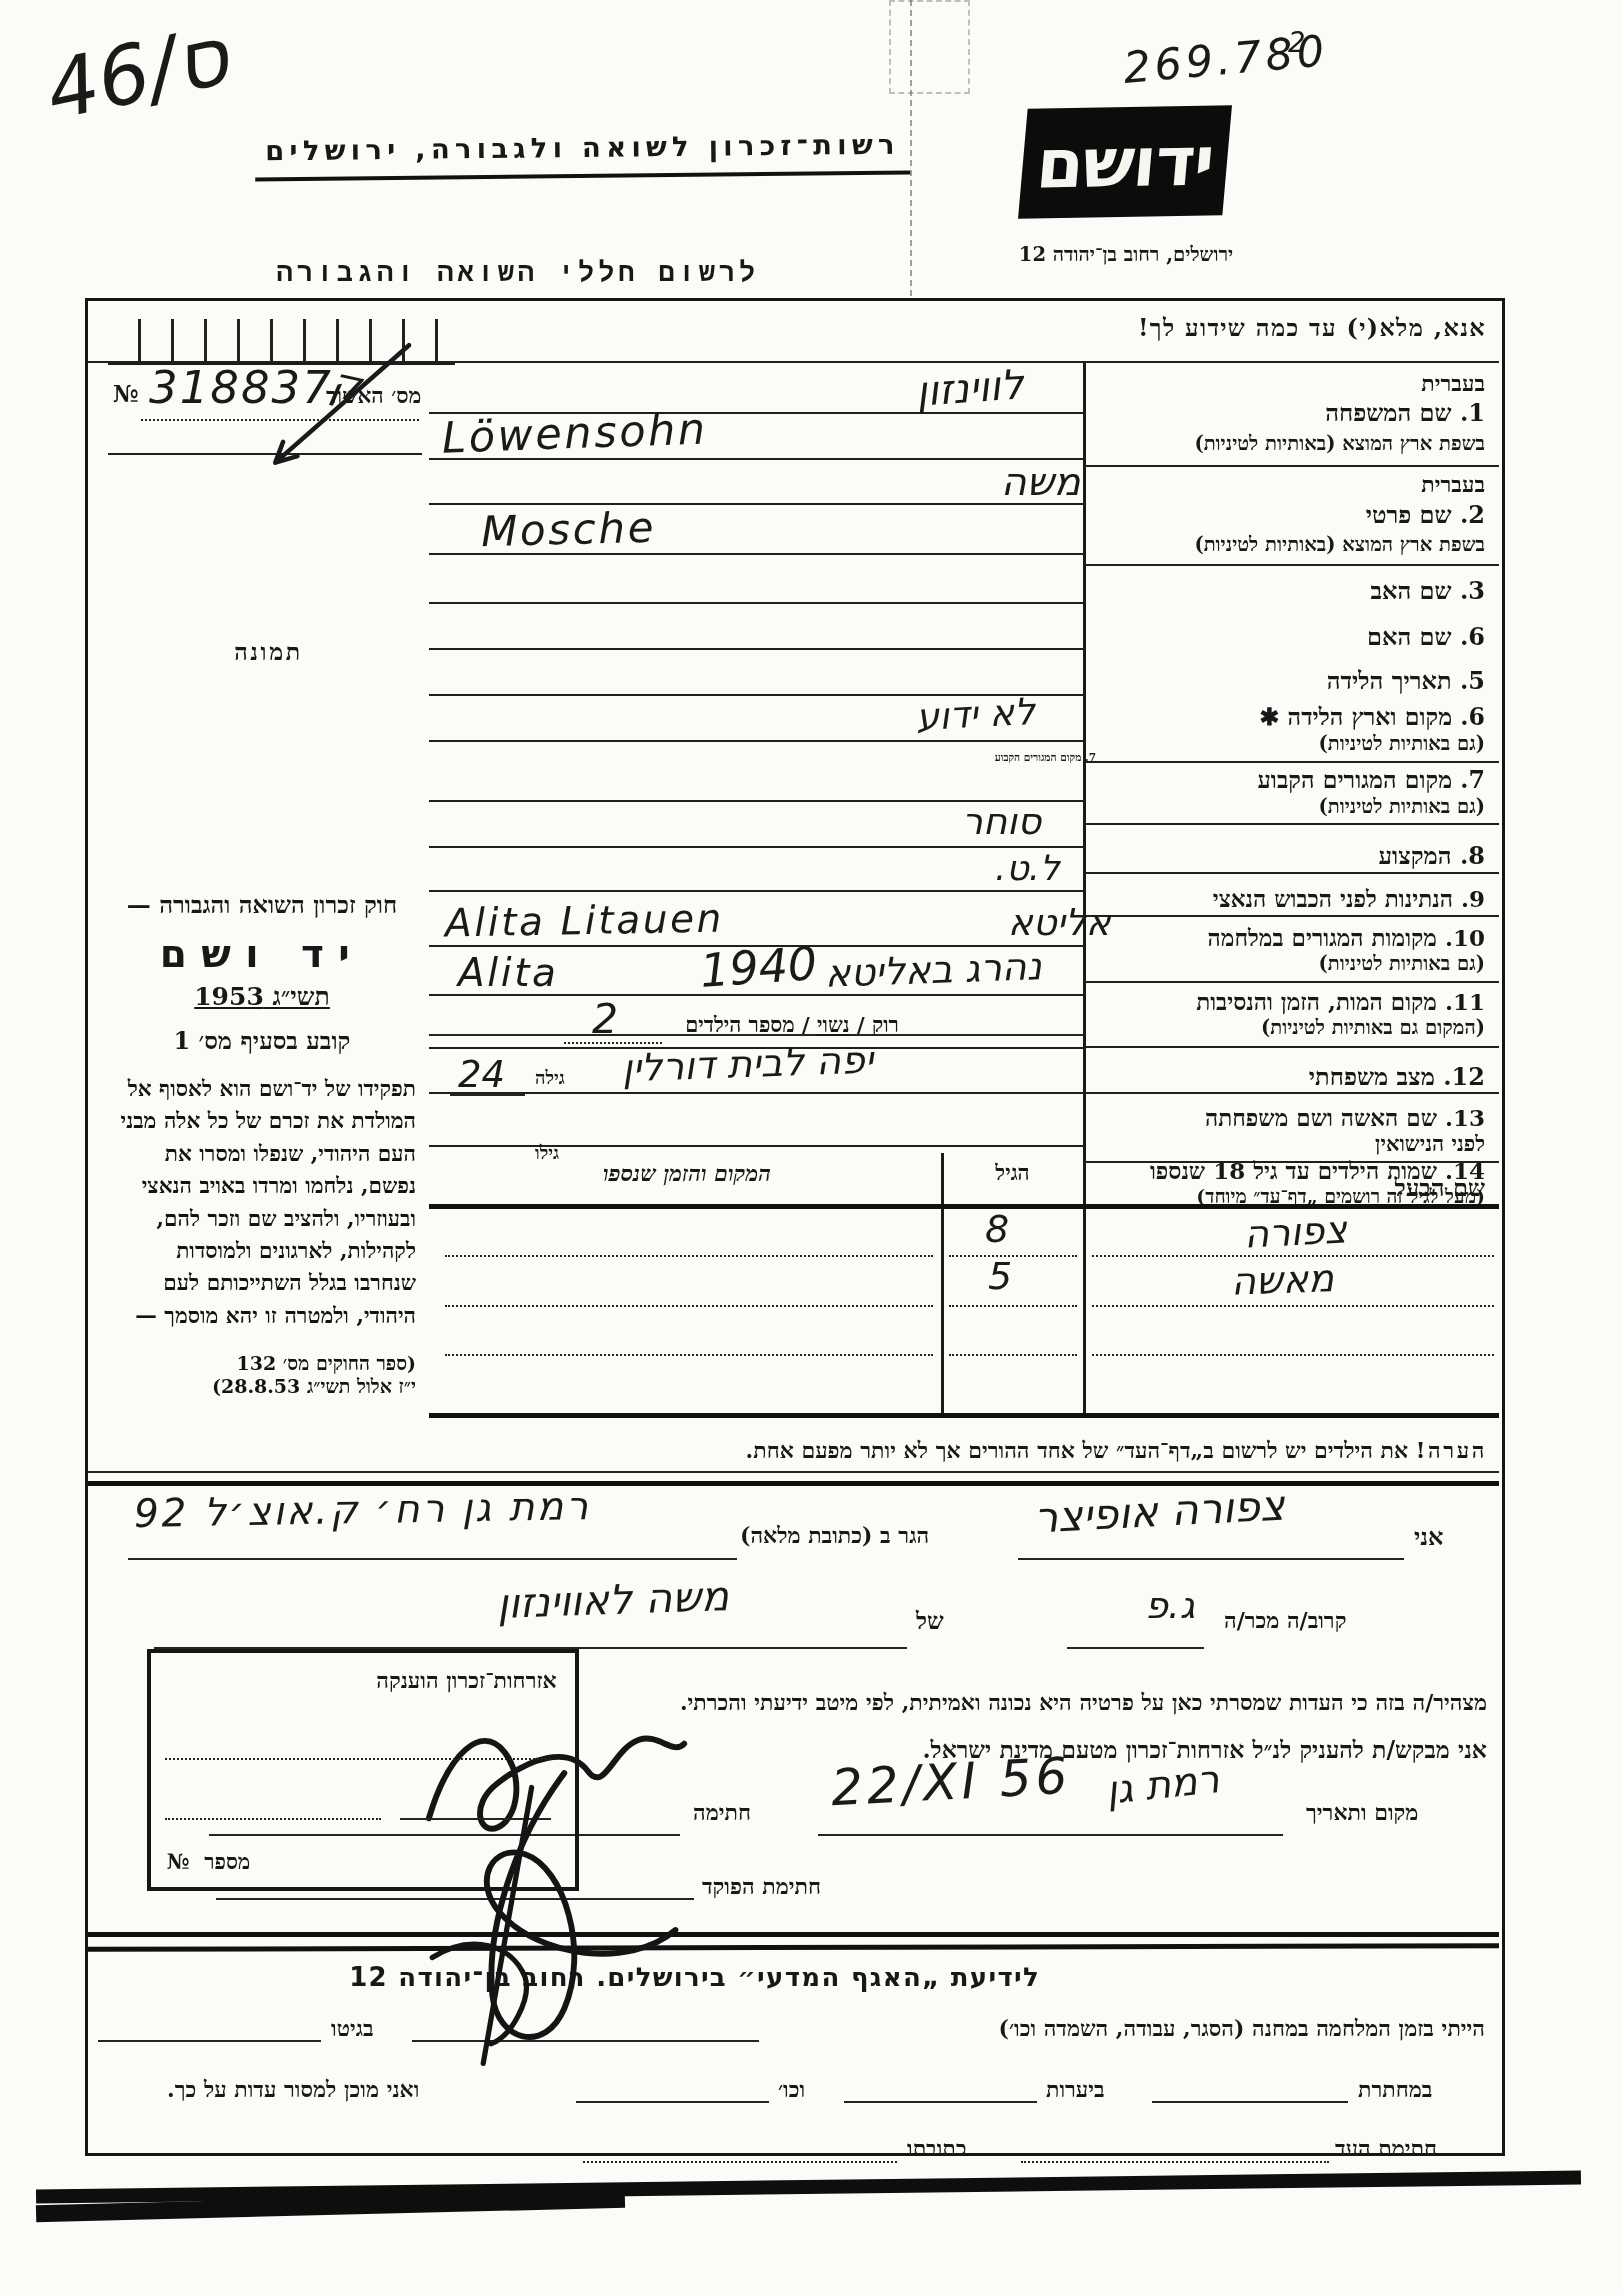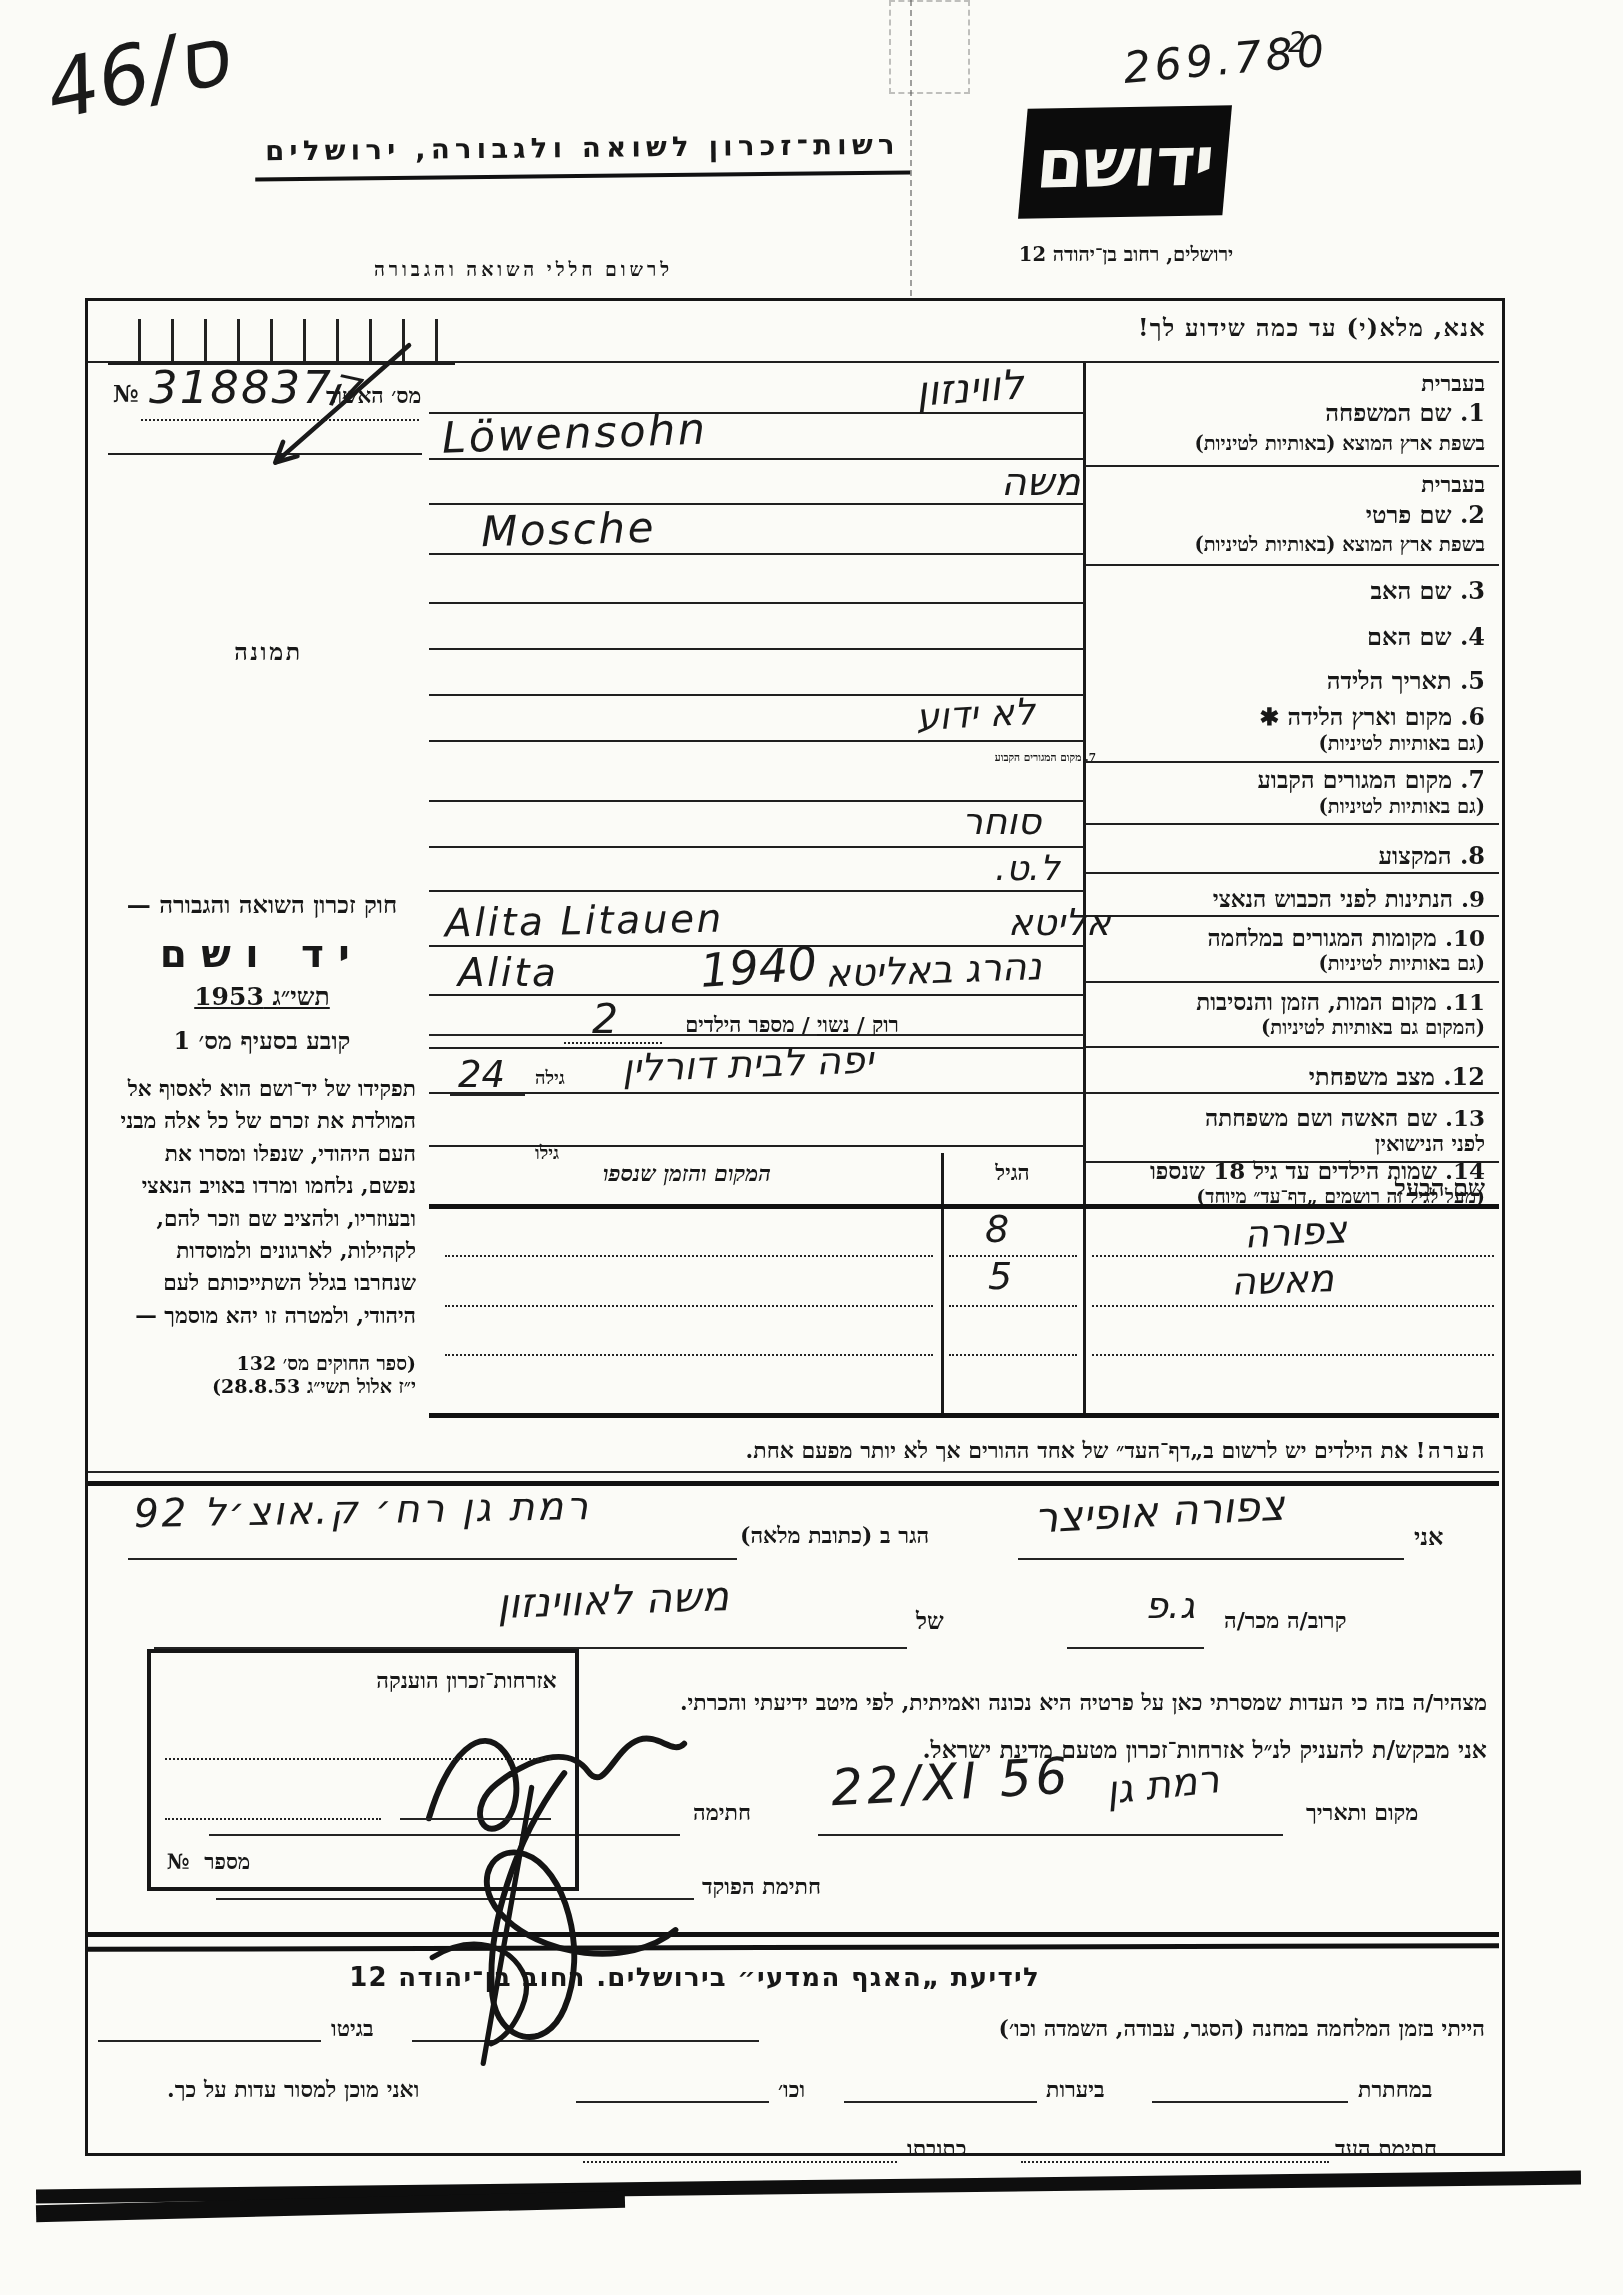--- a/index.html
+++ b/index.html
@@ -24,21 +24,21 @@
 <div class="sheet">
 
   <div class="p" style="left:910px;top:0;height:296px;border-left:2px dashed #555;opacity:.55;"></div>
   <div class="p" style="left:889px;top:0;width:77px;height:90px;border:2px dashed #666;opacity:.4;"></div>
 
   <div class="p hw" style="left:46px;top:26px;font-size:81px;transform:rotate(-12deg);">46/ס</div>
 
   <div class="p lbl ctr" style="left:255px;top:131px;width:655px;font-family:'DejaVu Sans',sans-serif;font-size:27.5px;letter-spacing:5.2px;border-bottom:4.6px solid #111;padding-bottom:10.5px;transform:rotate(-0.6deg);">רשות־זכרון לשואה ולגבורה, ירושלים</div>
 
 
-  <div class="p lbl ctr" style="left:288px;top:259px;width:471px;font-family:Liberation Serif, serif;font-size:19px;letter-spacing:3.9px;">לרשום חללי השואה והגבורה</div>
+  <div class="p lbl ctr" style="left:288px;top:259px;width:471px;font-family:Liberation Mono, monospace;font-size:27px;letter-spacing:3.9px;">לרשום חללי השואה והגבורה</div>
 
   <div class="p hw" style="left:1123px;top:34px;font-size:43px;letter-spacing:3.9px;transform:rotate(-5deg);">269.780</div>
   <div class="p hw" style="left:1288px;top:26px;font-size:27.5px;">2</div>
 
   <div class="p" style="left:1023px;top:107px;width:204px;height:110px;background:#0c0c0c;transform:skewX(-6deg) rotate(-1deg);display:flex;align-items:center;justify-content:center;">
     <span style="color:#f6f6f0;font-family:'DejaVu Sans',sans-serif;font-weight:700;font-size:68px;letter-spacing:-1.3px;direction:rtl;">ידושם</span>
   </div>
   <div class="p lbl ctr" style="left:995px;top:243px;width:262px;font-size:19.6px;">ירושלים, רחוב בן־יהודה 12</div>
 
   <div class="p" style="left:85px;top:298px;width:1414px;height:1852px;border:3.3px solid #161616;"></div>
@@ -68,21 +68,21 @@
   <div class="p lbl" style="left:1096px;top:398px;width:389px;font-size:24px;text-align:right;">1.  שם המשפחה</div>
   <div class="p lbl" style="left:1096px;top:432px;width:389px;font-size:19.6px;text-align:right;">בשפת ארץ המוצא (באותיות לטיניות)</div>
   <div class="p ln" style="left:1085px;top:465px;width:414px;"></div>
 
   <div class="p lbl" style="left:1096px;top:471px;width:389px;font-size:22px;text-align:right;">בעברית</div>
   <div class="p lbl" style="left:1096px;top:500px;width:389px;font-size:24px;text-align:right;">2.  שם פרטי</div>
   <div class="p lbl" style="left:1096px;top:533px;width:389px;font-size:19.6px;text-align:right;">בשפת ארץ המוצא (באותיות לטיניות)</div>
   <div class="p ln" style="left:1085px;top:564px;width:414px;"></div>
 
   <div class="p lbl" style="left:1096px;top:576px;width:389px;font-size:24px;text-align:right;">3.  שם האב</div>
-  <div class="p lbl" style="left:1096px;top:622px;width:389px;font-size:24px;text-align:right;">4.  שם האם</div>
+  <div class="p lbl" style="left:1096px;top:622px;width:389px;font-size:24px;text-align:right;">6.  שם האם</div>
   <div class="p lbl" style="left:1096px;top:666px;width:389px;font-size:24px;text-align:right;">5.  תאריך הלידה</div>
 
   <div class="p lbl" style="left:1096px;top:703px;width:389px;font-size:23.6px;text-align:right;">6.  מקום וארץ הלידה ✱</div>
   <div class="p lbl" style="left:1096px;top:732px;width:389px;font-size:19.6px;text-align:right;">(גם באותיות לטיניות)</div>
   <div class="p ln" style="left:1085px;top:761px;width:414px;"></div>
 
   <div class="p lbl" style="left:1096px;top:751px;width:0px;">7.  מקום המגורים הקבוע</div>
   <div class="p lbl" style="left:1096px;top:766px;width:389px;font-size:23.6px;text-align:right;">7.  מקום המגורים הקבוע</div>
   <div class="p lbl" style="left:1096px;top:795px;width:389px;font-size:19.6px;text-align:right;">(גם באותיות לטיניות)</div>
   <div class="p ln" style="left:1085px;top:823px;width:414px;"></div>

